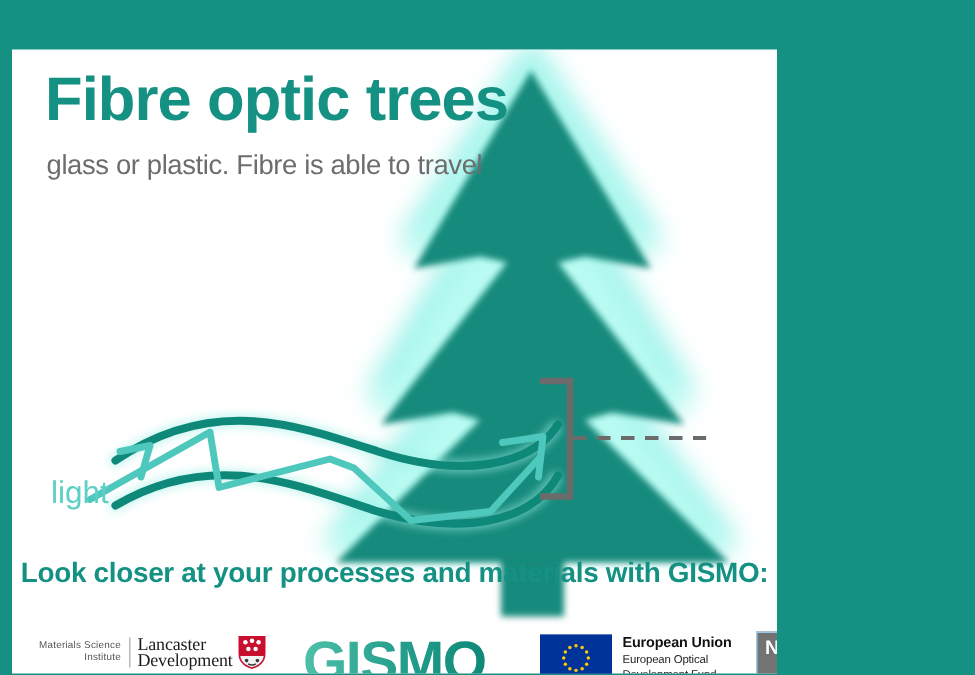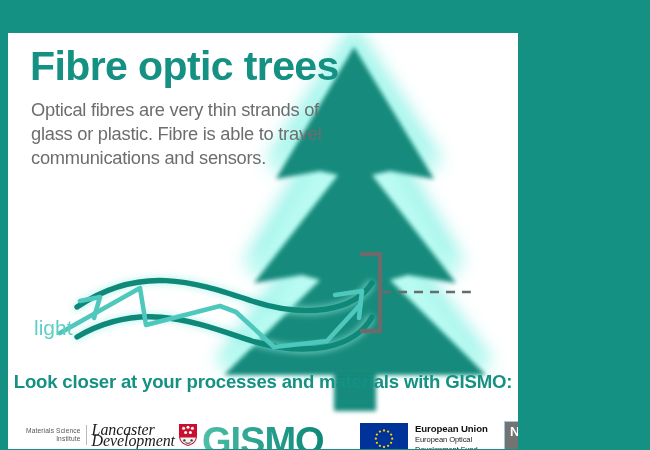--- a/index.html
+++ b/index.html
@@ -113,25 +113,24 @@
     height: 20px;
     background: #b9b9b9;
   }
   #lancaster-block {
     display: flex;
     align-items: center;
     padding-left: 5px;
   }
   #lancaster-wordmark {
     font-family: "Liberation Serif", serif;
-    font-size: 16px;
+    font-size: 12px;
     line-height: 11.2px;
     color: #1b1b1b;
     letter-spacing: -0.1px;
-    font-style: italic;
   }
   #lancaster-crest { margin-left: 3px; }
 
   
   #logo-gismo { left: 192px; top: 0px; }
 
   
   #logo-eu { left: 352px; top: 4px; display: flex; align-items: flex-start; }
   #eu-flag {
     width: 48px;
@@ -223,23 +222,21 @@
                  L60 250
                  L144 142
                  L126 138
                  L82 146 Z" fill="#138a7b"></path>
       </g>
     </svg>
 
     <div id="headline">Fibre optic trees</div>
 
     <div id="body-copy">
-      <div>Optical fibres are very thin strands of</div>
       <div>glass or plastic. Fibre is able to travel</div>
-      <div>communications and sensors.</div>
     </div>
 
     <svg id="diagram" viewBox="0 0 500 120">
       <defs>
         <filter id="fglow" x="-30%" y="-60%" width="160%" height="220%">
           <feGaussianBlur stdDeviation="3"></feGaussianBlur>
         </filter>
       </defs>
 
       <g filter="url(#fglow)" opacity="0.55">

